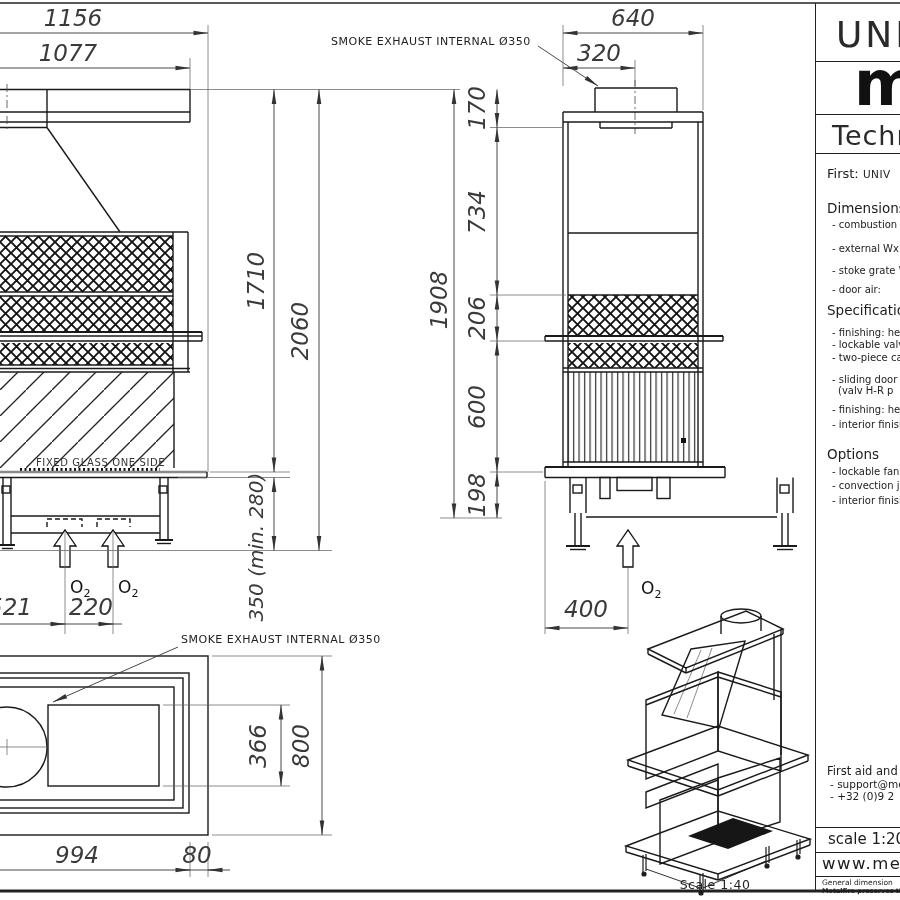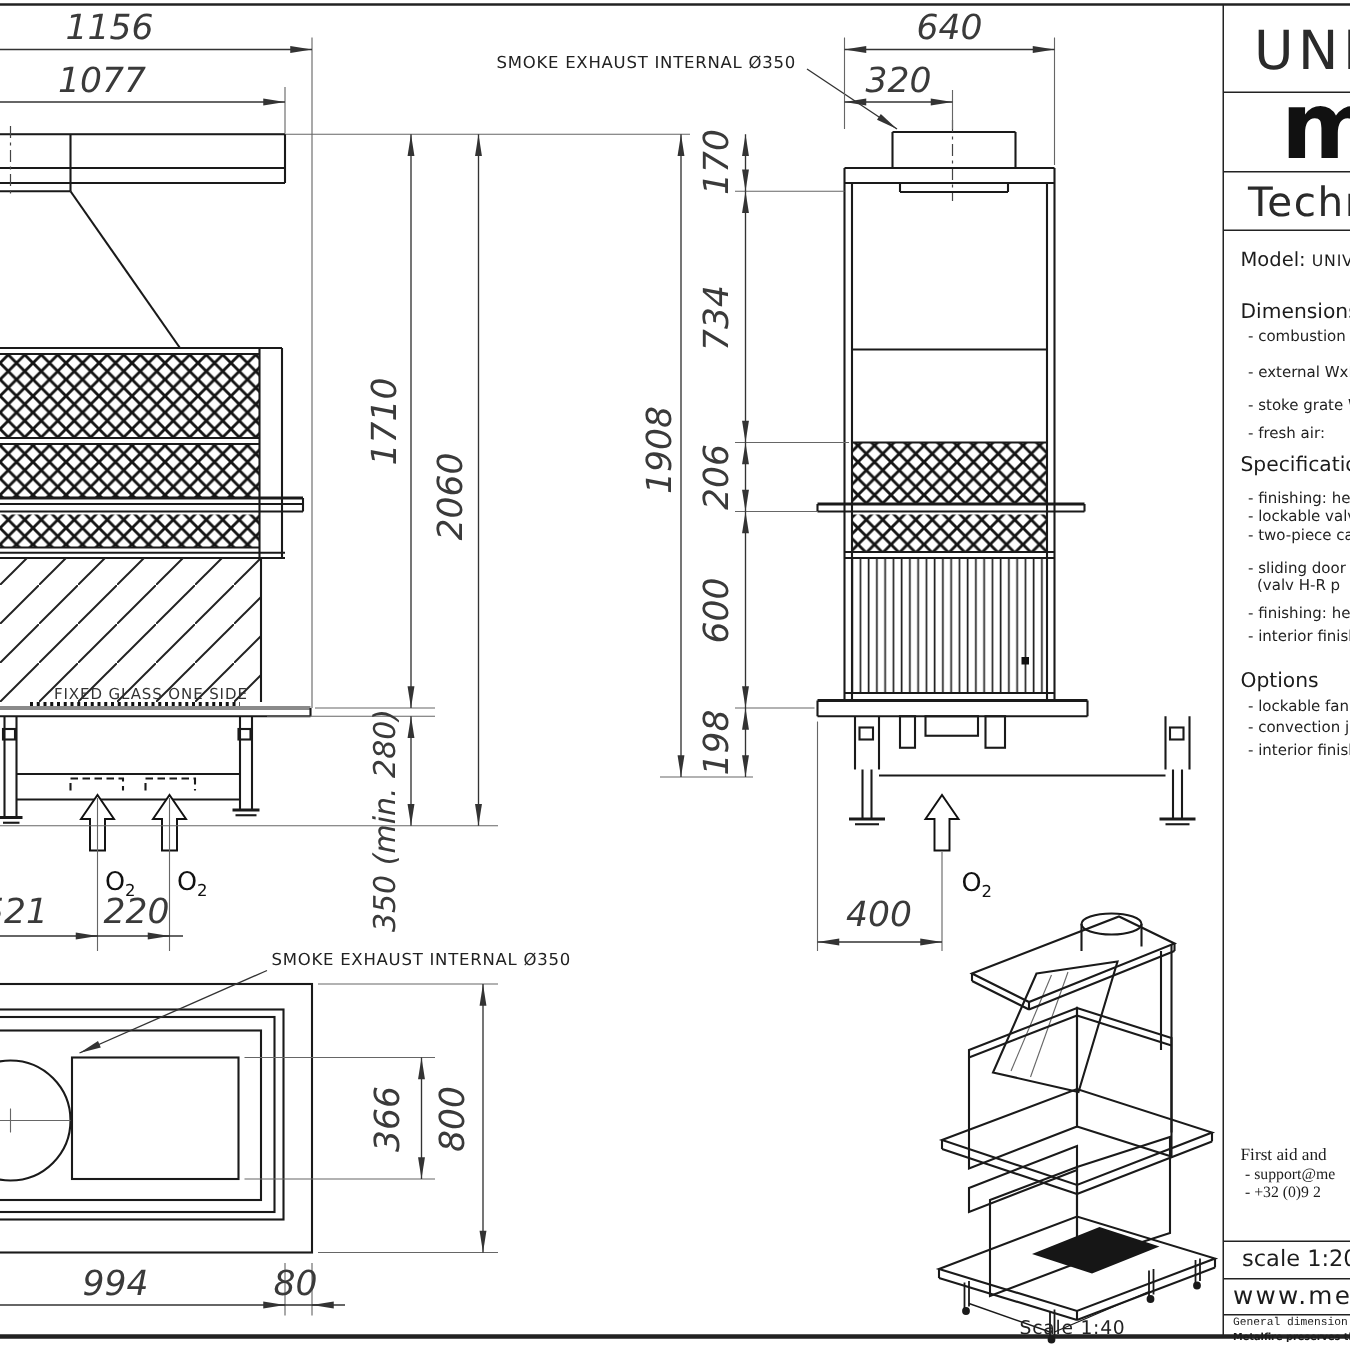--- a/index.html
+++ b/index.html
@@ -23,26 +23,26 @@
               border-left:1.6px solid #222;color:#1c1c1c;}
   .tb-line{position:absolute;left:0;width:100%;height:0;border-top:1.4px solid #222;}
   .tb-abs{position:absolute;white-space:nowrap;}
   .tb-series{top:11px;left:20px;font-size:36px;letter-spacing:3px;color:#2a2a2a;}
   .tb-logo{top:53px;left:38px;font-size:62px;font-weight:bold;line-height:.9;color:#111;}
   .tb-doctype{top:117px;left:16px;font-size:27px;letter-spacing:1px;color:#2a2a2a;}
   .tb-model{top:163px;left:11px;font-size:13px;}
   .tb-model .val{font-size:10.5px;letter-spacing:.5px;}
   .tb-h{font-size:13.5px;}
   .tb-i{font-size:10px;color:#222;}
-  .tb-c{font-size:10.5px;font-family:Liberation Serif, serif;}
+  .tb-c{font-size:10.5px;}
   .tb-scale{top:824px;left:0;width:100%;height:25px;line-height:25px;padding-left:12px;
             font-size:15px;box-sizing:border-box;}
   .tb-www{top:849px;left:0;width:100%;height:24px;line-height:24px;padding-left:6px;
           font-size:16.5px;letter-spacing:1.5px;box-sizing:border-box;}
-  .tb-fine1{top:875px;left:6px;font-size:7.5px;font-family:Liberation Mono, monospace;}
+  .tb-fine1{top:875px;left:6px;font-size:7.5px;}
   .tb-fine2{top:884px;left:6px;font-size:6.5px;font-weight:bold;}
 </style>
 </head>
 <body>
 
 <div id="sheet">
 
 <svg id="drawing" width="900" height="900" viewBox="0 0 900 900">
   <defs>
     <marker id="arr" viewBox="0 0 16 6" refX="15.5" refY="3" markerWidth="16" markerHeight="6" orient="auto-start-reverse" markerUnits="userSpaceOnUse">
@@ -376,29 +376,29 @@
   <div class="tb-line" style="top:150px"></div>
   <div class="tb-line" style="top:824px"></div>
   <div class="tb-line" style="top:849px"></div>
   <div class="tb-line" style="top:873px"></div>
 
   <div class="tb-abs tb-series">UNIV</div>
   <div class="tb-abs tb-logo">m</div>
   <div class="tb-abs tb-doctype">Techn</div>
 
   <div class="tb-abs tb-model">
-    <span>Model:</span>
+    <span>First:</span>
     <span class="val">UNIV</span>
   </div>
 
   <div class="tb-abs tb-h" style="top:197px;left:11px">Dimensions</div>
   <div class="tb-abs tb-i" style="top:216px;left:16px">- combustion ch</div>
   <div class="tb-abs tb-i" style="top:240px;left:16px">- external WxD</div>
   <div class="tb-abs tb-i" style="top:262px;left:16px">- stoke grate W</div>
-  <div class="tb-abs tb-i" style="top:281px;left:16px">- fresh air:</div>
+  <div class="tb-abs tb-i" style="top:281px;left:16px">- door air:</div>
 
   <div class="tb-abs tb-h" style="top:299px;left:11px">Specification</div>
   <div class="tb-abs tb-i" style="top:324px;left:16px">- finishing: hea</div>
   <div class="tb-abs tb-i" style="top:336px;left:16px">- lockable valv</div>
   <div class="tb-abs tb-i" style="top:349px;left:16px">- two-piece ca</div>
   <div class="tb-abs tb-i" style="top:371px;left:16px">- sliding door i</div>
   <div class="tb-abs tb-i" style="top:382px;left:22px">(valv H-R p</div>
   <div class="tb-abs tb-i" style="top:401px;left:16px">- finishing: hea</div>
   <div class="tb-abs tb-i" style="top:416px;left:16px">- interior finishi</div>
 

